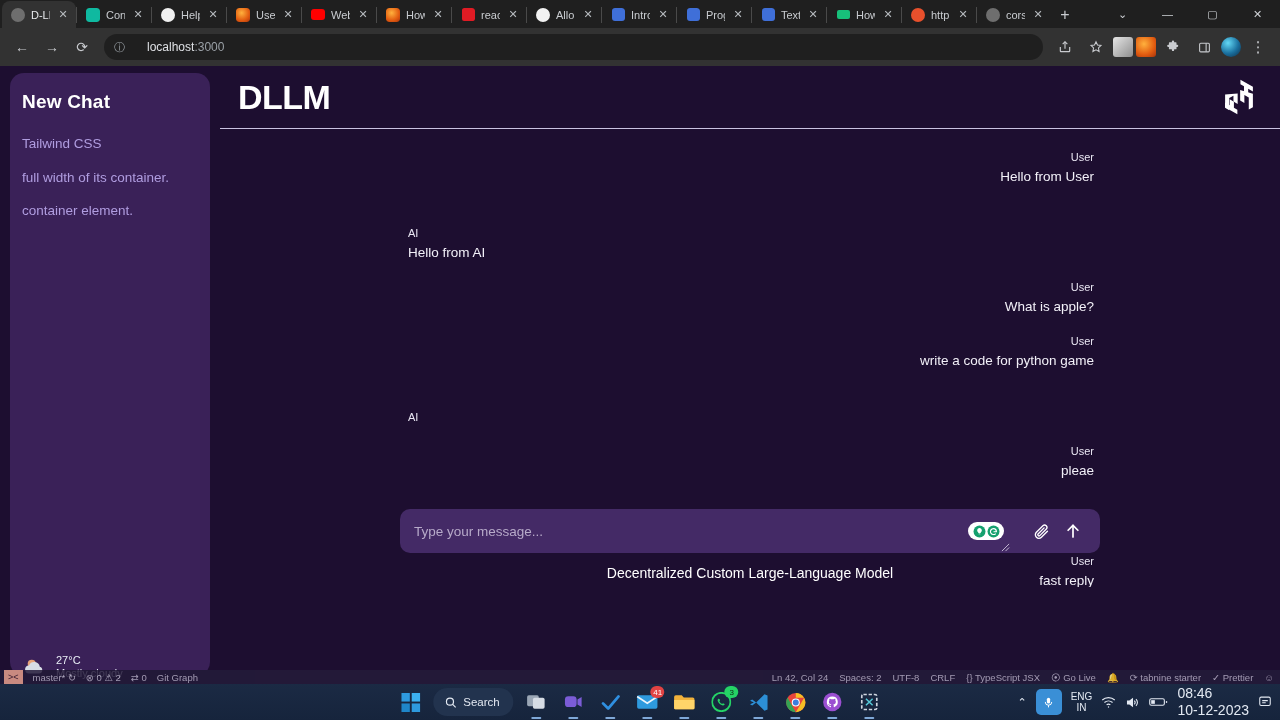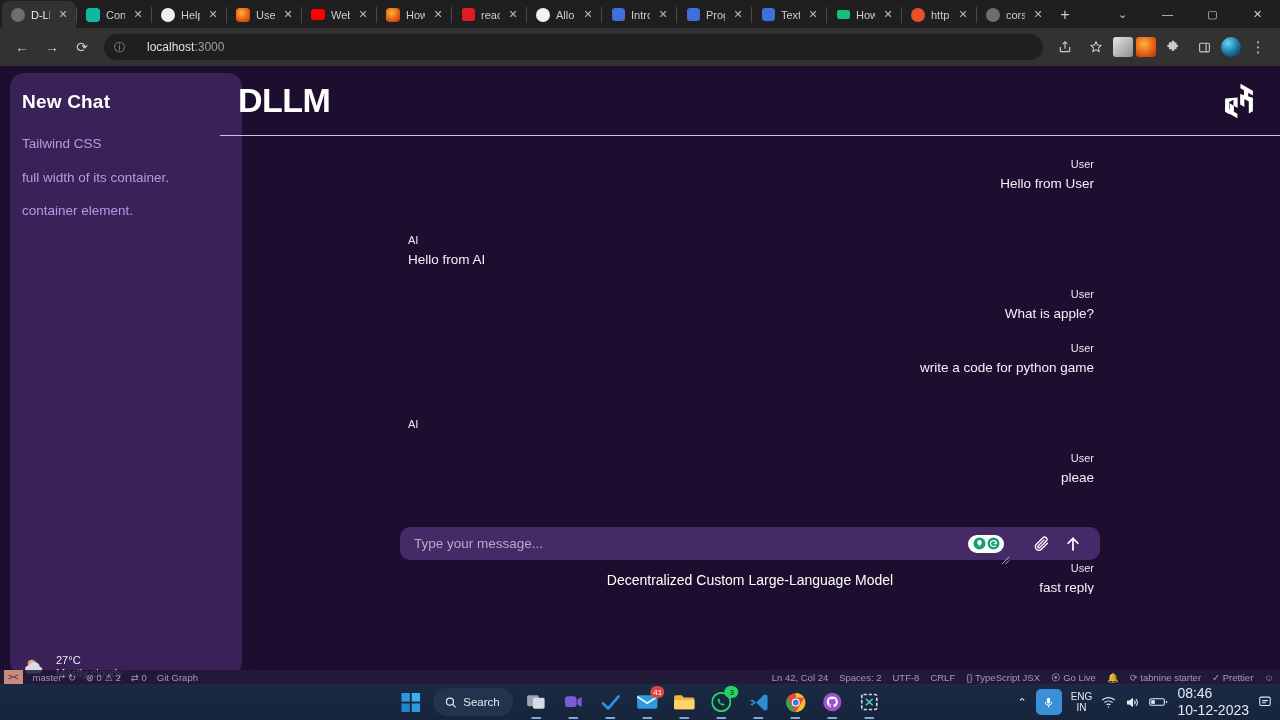--- a/index.html
+++ b/index.html
@@ -78,38 +78,38 @@
     font-size: 11px;
   }
 
   
   .page {
     position: absolute; left: 0; top: 66px; width: 1280px; height: 604px;
     background: #1d0e30; overflow: hidden;
   }
   .sidebar {
     position: absolute; left: 10px; top: 7px;
-    width: 232px; height: 603px;
+    width: 200px; height: 603px;
     background: #3a2158; border-radius: 14px;
     padding: 18px 12px;
   }
   .sb-title {
     font-size: 19px; font-weight: bold; color: #ffffff;
     letter-spacing: .2px; margin-bottom: 22px;
   }
   .sb-item {
     font-size: 13.5px; color: #b09de0; margin-bottom: 16px;
     line-height: 1.3;
   }
 
   .main {
     position: absolute; left: 220px; top: 0; width: 1060px; height: 604px;
   }
   .header {
-    height: 70px; display: flex; align-items: center;
+    height: 63px; display: flex; align-items: center;
     justify-content: space-between;
     padding: 0 18px 0 18px;
     border-bottom: 1px solid #c9c2e0;
   }
   .brand {
     font-size: 34px; font-weight: bold; color: #ffffff;
     letter-spacing: -0.5px;
   }
   .logo { width: 46px; height: 46px; }
 
@@ -125,21 +125,21 @@
   }
   .msg .body {
     font-size: 13.5px; color: #f2f0f8; line-height: 20px;
   }
 
   .composer-wrap {
     position: absolute; left: 0; right: 0; bottom: 0;
     display: flex; flex-direction: column; align-items: center;
   }
   .composer {
-    width: 700px; height: 33px; background: #442a66;
+    width: 700px; height: 44px; background: #442a66;
     border-radius: 10px; display: flex; align-items: center;
     padding: 0 14px; position: relative;
   }
   .composer .ph {
     flex: 1 1 auto; font-size: 13.5px; color: #b7aac9;
   }
   .gram {
     width: 36px; height: 18px; border-radius: 9px; background: #ffffff;
     display: flex; align-items: center; justify-content: center;
     gap: 1px; margin-right: 18px; position: relative;

